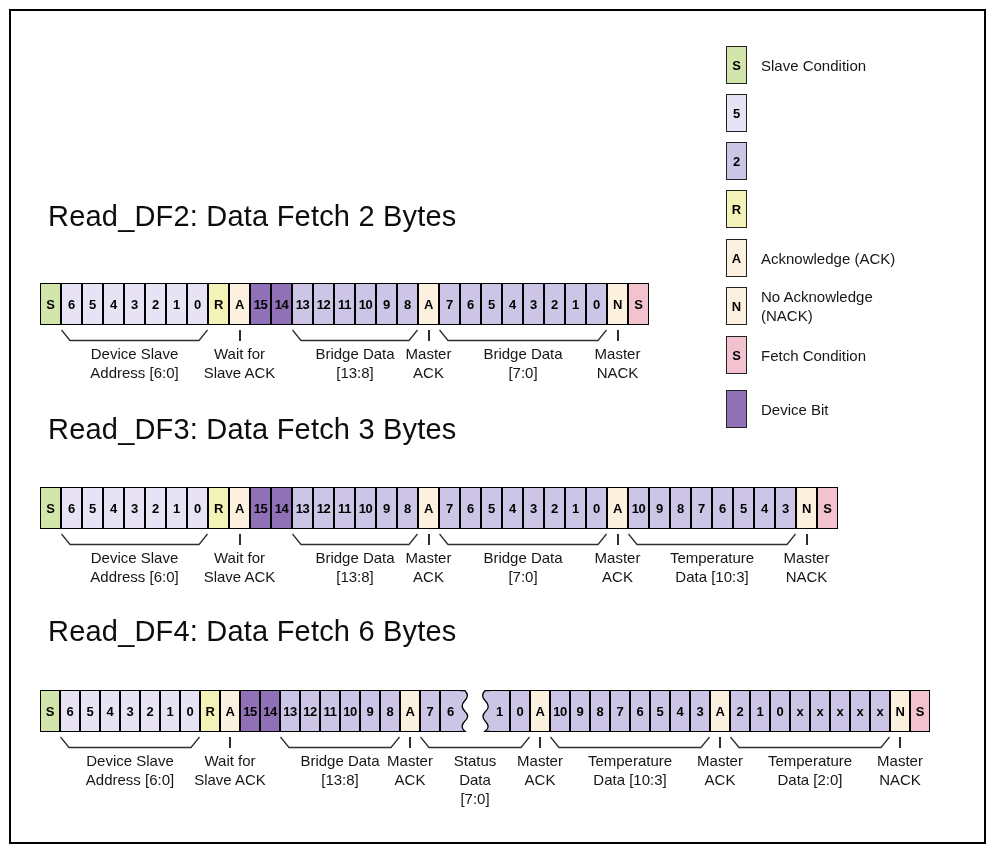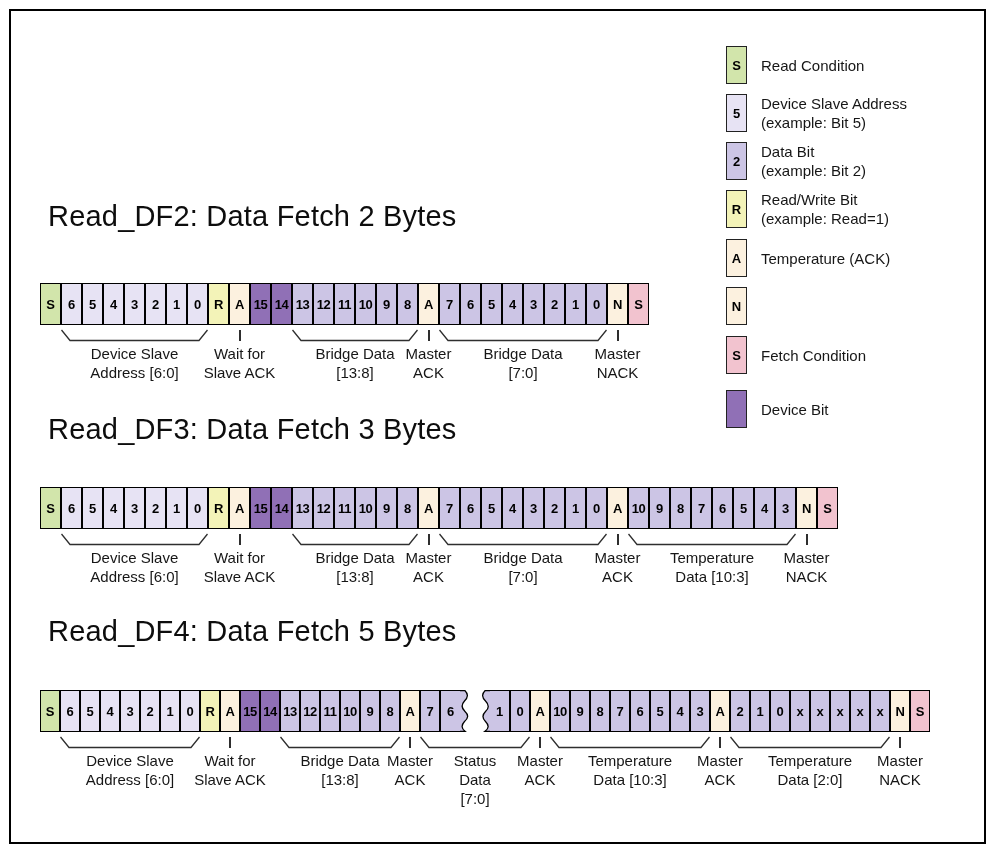--- a/index.html
+++ b/index.html
@@ -204,21 +204,21 @@
       <div class="glabel" style="left: 4px;">Temperature
 Data [10:3]</div>
     </div>
     <div class="group" style="left: 756px; width: 21px;">
       <div class="tickbar" style="left: 9.5px;"></div>
       <div class="glabel" style="left: -69.5px;">Master
 NACK</div>
     </div>
   </div>
 
-<h2 class="sec-title" style="top:615px;">Read_DF4: Data Fetch 5 Bytes</h2>
+<h2 class="sec-title" style="top:615px;">Read_DF4: Data Fetch 6 Bytes</h2>
 <div class="rowwrap" id="wrap-df4" style="left:40px; top:690px;">
   <div class="cells" id="row-df4">
       <div class="cell" style="width: 20px; background: rgb(210, 229, 171);">S</div>
       <div class="cell" style="width: 20px; background: rgb(231, 227, 244);">6</div>
       <div class="cell" style="width: 20px; background: rgb(231, 227, 244);">5</div>
       <div class="cell" style="width: 20px; background: rgb(231, 227, 244);">4</div>
       <div class="cell" style="width: 20px; background: rgb(231, 227, 244);">3</div>
       <div class="cell" style="width: 20px; background: rgb(231, 227, 244);">2</div>
       <div class="cell" style="width: 20px; background: rgb(231, 227, 244);">1</div>
       <div class="cell" style="width: 20px; background: rgb(231, 227, 244);">0</div>
@@ -327,43 +327,39 @@
     <div class="group" style="left: 850px; width: 20px;">
       <div class="tickbar" style="left: 9px;"></div>
       <div class="glabel" style="left: -70px;">Master
 NACK</div>
     </div>
   </div>
 
 <div class="legend" id="legend">
     <div class="legend-item" style="top: 0px;">
       <div class="swatch" style="background: rgb(210, 229, 171);">S</div>
-      <div class="legend-text">Read Condition</div>
+      <div class="legend-text">Slave Condition</div>
     </div>
     <div class="legend-item" style="top: 48px;">
       <div class="swatch" style="background: rgb(231, 227, 244);">5</div>
-      <div class="legend-text">Device Slave Address
-(example: Bit 5)</div>
     </div>
     <div class="legend-item" style="top: 96px;">
       <div class="swatch" style="background: rgb(204, 197, 229);">2</div>
-      <div class="legend-text">Data Bit
-(example: Bit 2)</div>
     </div>
     <div class="legend-item" style="top: 144px;">
       <div class="swatch" style="background: rgb(243, 243, 184);">R</div>
-      <div class="legend-text">Read/Write Bit
-(example: Read=1)</div>
     </div>
     <div class="legend-item" style="top: 193px;">
       <div class="swatch" style="background: rgb(252, 241, 223);">A</div>
-      <div class="legend-text">Temperature (ACK)</div>
+      <div class="legend-text">Acknowledge (ACK)</div>
     </div>
     <div class="legend-item" style="top: 241px;">
       <div class="swatch" style="background: rgb(252, 241, 223);">N</div>
+      <div class="legend-text">No Acknowledge
+(NACK)</div>
     </div>
     <div class="legend-item" style="top: 290px;">
       <div class="swatch" style="background: rgb(242, 195, 207);">S</div>
       <div class="legend-text">Fetch Condition</div>
     </div>
     <div class="legend-item" style="top: 344px;">
       <div class="swatch" style="background: rgb(144, 112, 182);"></div>
       <div class="legend-text">Device Bit</div>
     </div>
   </div>

